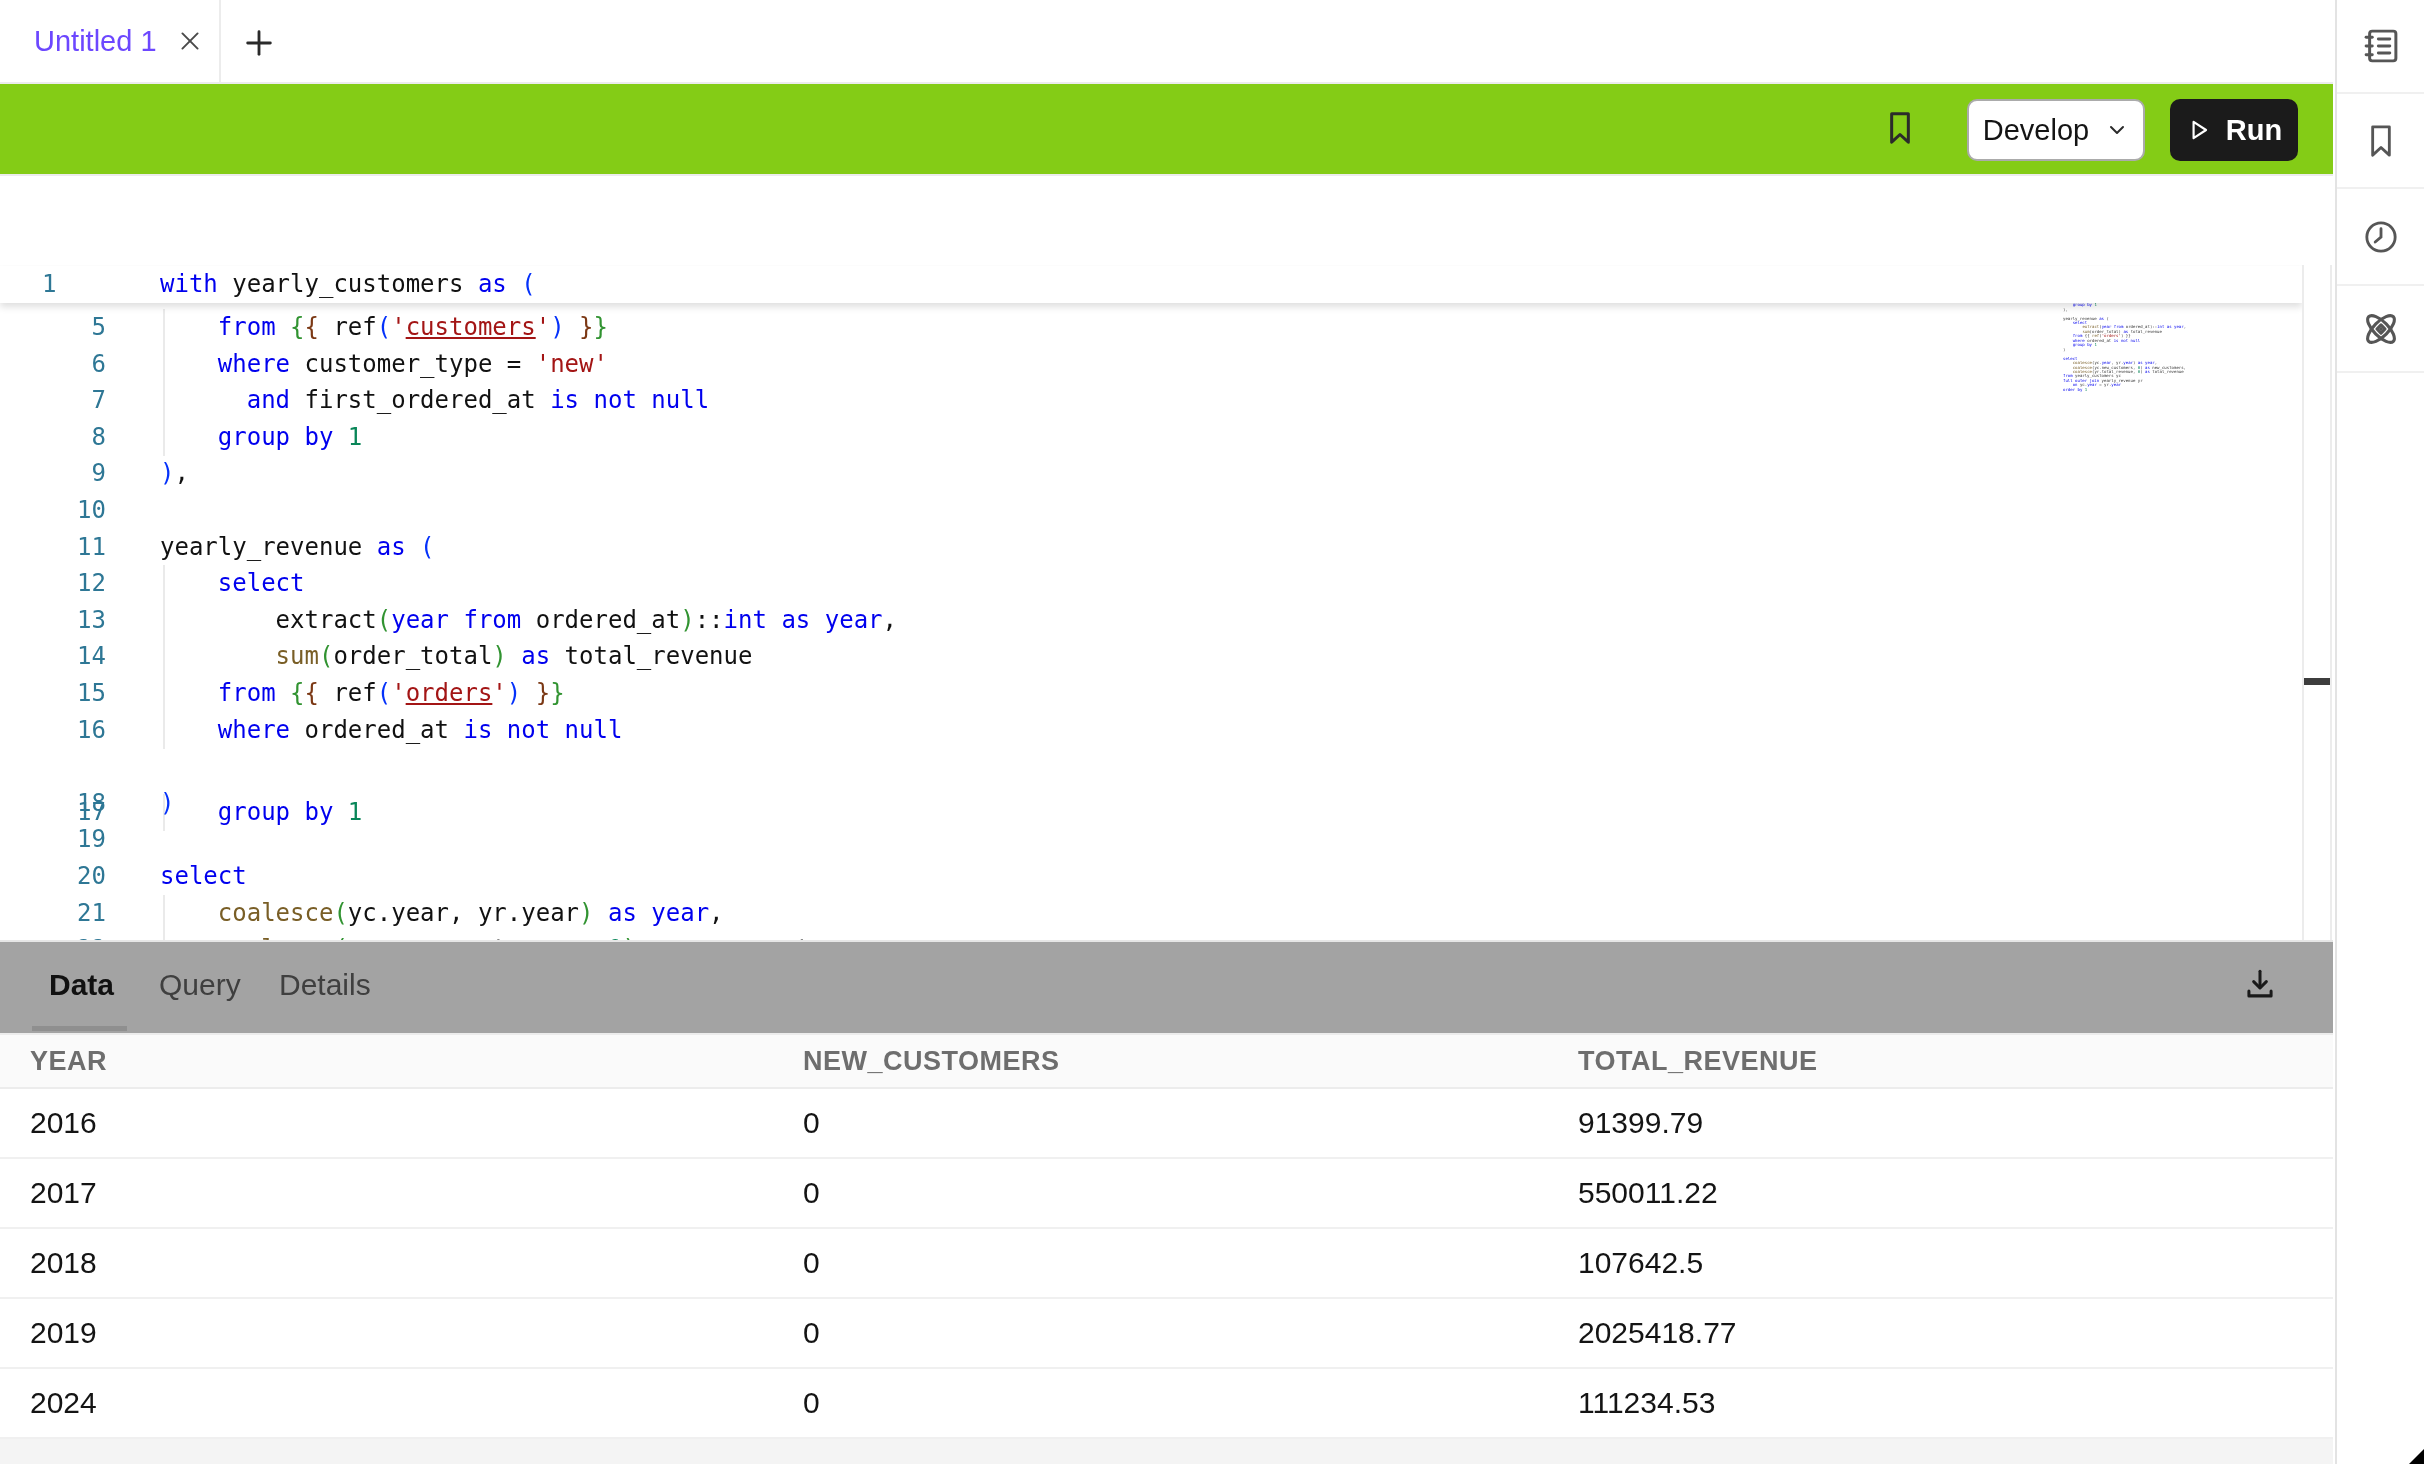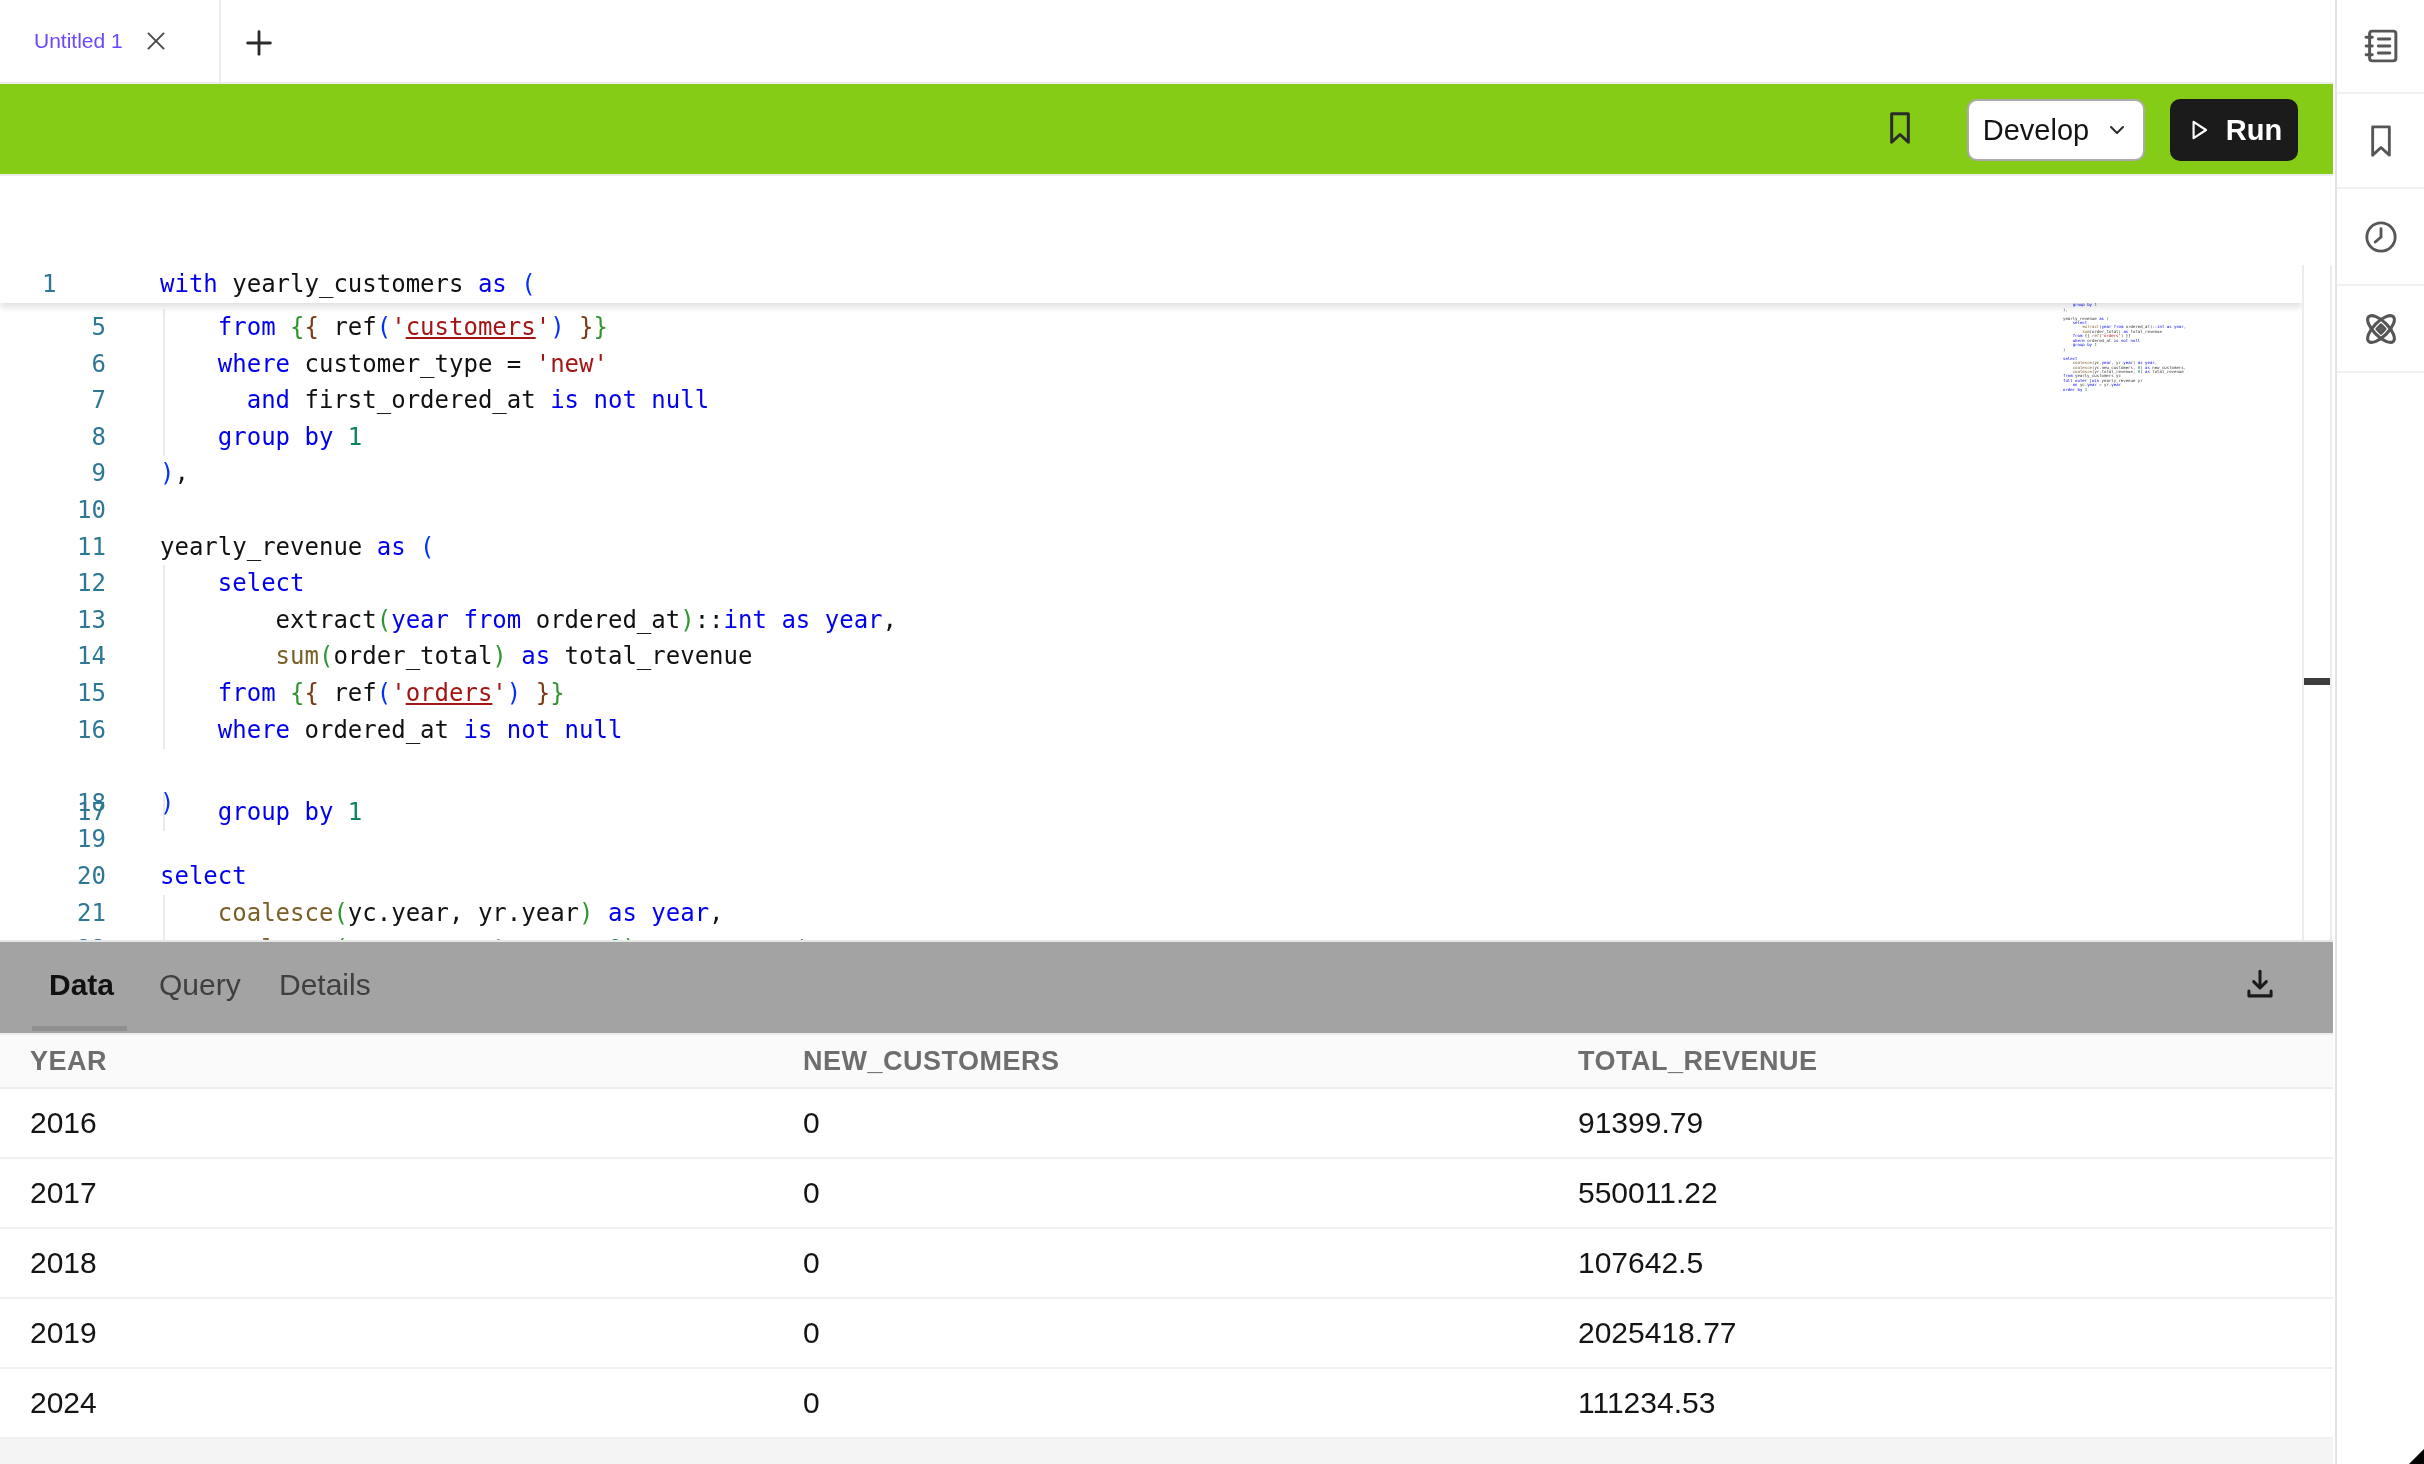--- a/index.html
+++ b/index.html
@@ -3,21 +3,21 @@
 <meta charset="utf-8">
 <style>
   html,body{margin:0;padding:0;background:#fff;}
   .app{position:relative;width:2424px;height:1464px;background:#fff;overflow:hidden;
        font-family:"Liberation Sans",sans-serif;color:#141414;}
 
   
   .tabbar{position:absolute;left:0;top:0;width:2333px;height:84px;border-bottom:2px solid #ECECEC;box-sizing:border-box;background:#fff;}
   .tab{position:absolute;left:0;top:0;width:221px;height:82px;border-right:2px solid #ECECEC;box-sizing:border-box;
        display:flex;align-items:center;padding-left:34px;gap:20px;cursor:pointer;}
-  .tab-label{color:var(--accent,#6C47FF);font-size:21px;}
+  .tab-label{color:var(--accent,#6C47FF);font-size:29px;}
   .icon-btn{display:flex;align-items:center;justify-content:center;background:none;border:none;padding:0;cursor:pointer;}
   .newtab{position:absolute;left:236px;top:20px;width:46px;height:46px;}
 
   
   .toolbar{position:absolute;left:0;top:84px;width:2333px;height:92px;border-bottom:2px solid #ECECEC;box-sizing:border-box;background:#84cc16;}
   .bm-btn{position:absolute;left:1872px;top:16px;width:56px;height:56px;}
   .develop-btn{position:absolute;left:1967px;top:15px;width:178px;height:62px;border:2px solid #ABABAB;border-radius:10px;
        background:#fff;display:flex;align-items:center;justify-content:center;gap:16px;font-size:29px;color:#141414;box-sizing:border-box;cursor:pointer;font-family:inherit;}
   .run-btn{position:absolute;left:2170px;top:15px;width:128px;height:62px;border:none;border-radius:10px;
        background:var(--run-bg,#1B1B1B);color:#fff;display:flex;align-items:center;justify-content:center;gap:14px;font-size:29px;font-weight:600;cursor:pointer;font-family:inherit;}

